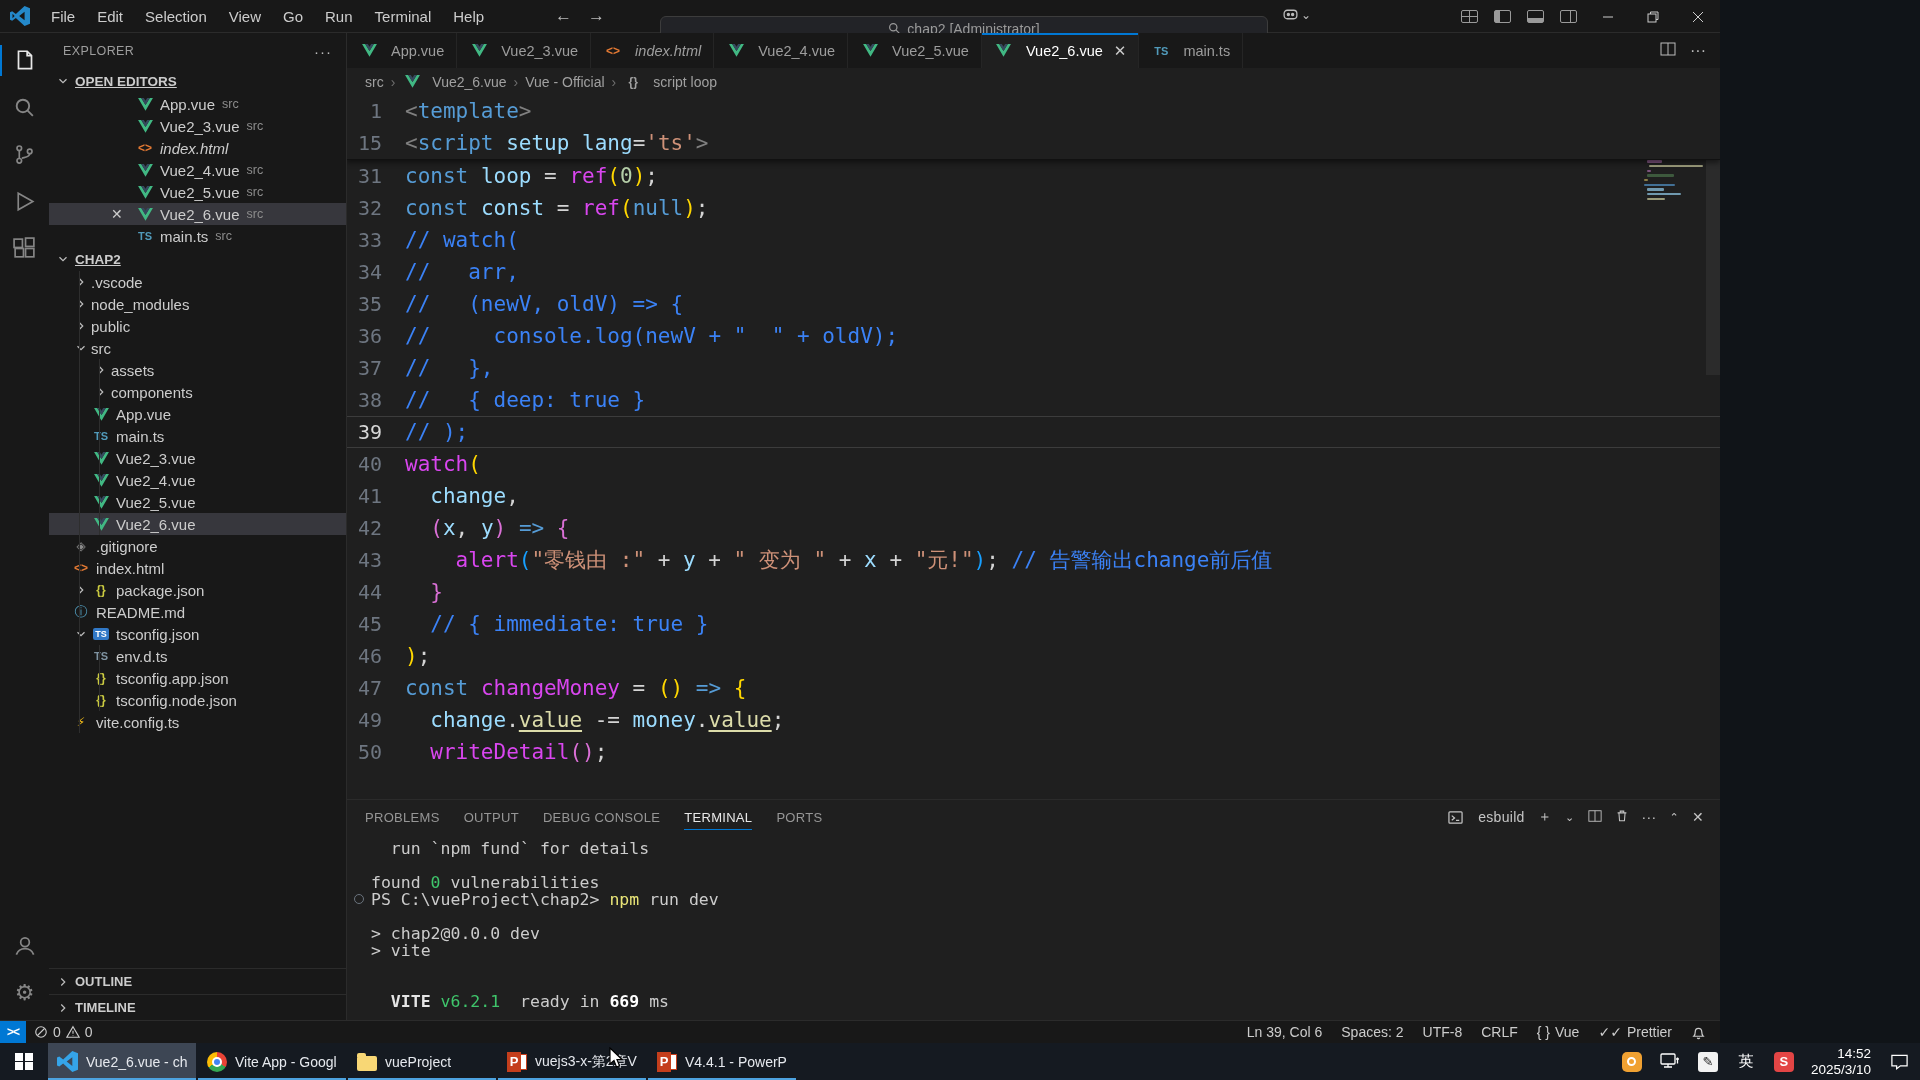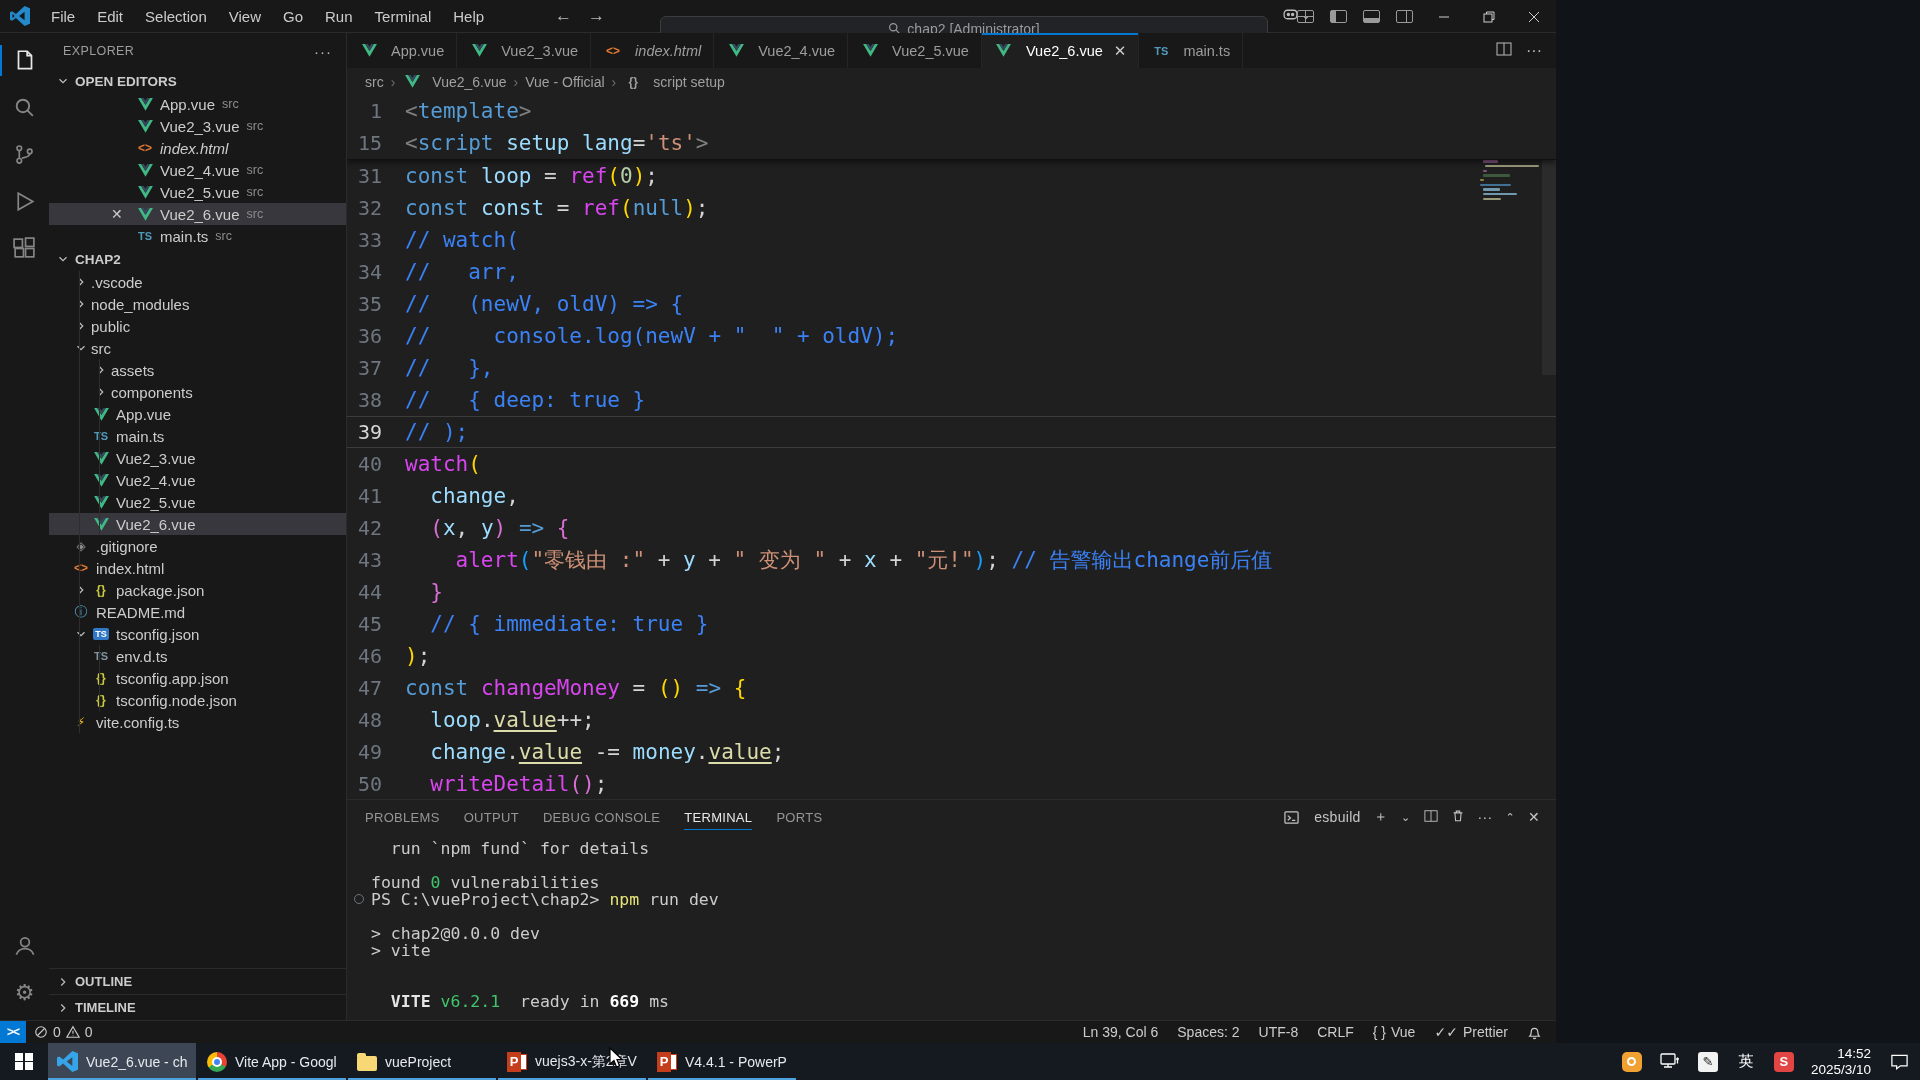--- a/index.html
+++ b/index.html
@@ -1,20 +1,20 @@
 <!DOCTYPE html>
 <html><head>
 <meta charset="utf-8">
 <style>
   * { margin:0; padding:0; box-sizing:border-box; }
   html,body { width:1920px; height:1080px; overflow:hidden; background:#101418;
     font-family:"Liberation Sans","DejaVu Sans",sans-serif; }
   .mono { font-family:"DejaVu Sans Mono","Liberation Mono",monospace; }
 
-  .vscode { width:1556px; height:1043px; display:flex; flex-direction:column; background:#1f1f1f; }
+  .vscode { width:1720px; height:1043px; display:flex; flex-direction:column; background:#1f1f1f; }
 
   
   .titlebar { height:33px; background:#181818; display:flex; align-items:center; color:#cccccc; font-size:15px; border-bottom:1px solid #2b2b2b; position:relative; }
   .vsc-logo { width:20px; height:20px; margin:0 10px 0 10px; }
   .menubar { display:flex; }
   .menubar span { padding:0 11px; line-height:33px; cursor:default; }
   .nav-arrows { display:flex; gap:16px; margin-left:60px; color:#bbb; font-size:17px; }
   .searchbox { position:absolute; left:660px; top:16px; width:608px; height:25px; background:#222327; border:1px solid #3c3c3c; border-radius:6px; display:flex; align-items:center; justify-content:center; color:#9a9a9a; font-size:14px; gap:6px; }
   .copilot { position:absolute; left:1282px; top:6px; color:#bbb; display:flex; align-items:center; gap:2px; font-size:12px;}
   .win-icons { position:absolute; right:0; top:0; height:33px; display:flex; align-items:center; }
@@ -33,21 +33,21 @@
   .act { width:49px; height:47px; display:flex; align-items:center; justify-content:center; color:#868686; position:relative; }
   .act.active { color:#e7e7e7; }
   .act.active:before { content:""; position:absolute; left:0; top:8px; bottom:8px; width:2px; background:#0078d4; }
   .act-bottom { margin-top:auto; margin-bottom:4px; display:flex; flex-direction:column; }
   .gear-g { font-size:22px; }
 
   
   .sidebar { width:298px; background:#181818; border-right:1px solid #2b2b2b; display:flex; flex-direction:column; color:#cccccc; font-size:15px; }
   .sb-title { height:36px; display:flex; align-items:center; padding:0 14px; color:#9d9d9d; font-size:12.5px; letter-spacing:.4px; }
   .sb-title .dots { margin-left:auto; color:#bbb; font-size:15px; letter-spacing:1px;}
-  .sec-head { height:24px; display:flex; align-items:center; font-weight:bold; font-size:13.5px; color:#cccccc; padding-left:4px; gap:2px;}
+  .sec-head { height:24px; display:flex; align-items:center; font-weight:bold; font-size:13.5px; color:#cccccc; padding-left:4px; gap:2px;text-decoration:underline;}
   .sec-head .chev svg, .row .chev svg { display:block; }
   .oe-row, .tree-row { height:22px; display:flex; align-items:center; position:relative; cursor:default; white-space:nowrap;}
   .oe-row { padding-left:86px; }
   .oe-row .close-x { position:absolute; left:62px; width:16px; color:#ccc; font-size:14px; }
   .oe-row.selected { background:#37373d; }
   .tree-row.selected { background:#37373d; }
   .label-suffix { color:#8c8c8c; font-size:12.5px; margin-left:7px; }
   .fi { width:20px; display:inline-flex; justify-content:center; align-items:center; margin-right:5px; flex:none; }
   .fi svg { display:block; }
   .fi.txt { font-size:11px; font-weight:bold; }
@@ -593,21 +593,21 @@
             </span>
             <span>Vue2_6.vue</span>
           </span>
           <span class="sep">›</span>
           <span class="bc-item">
             <span>Vue - Official</span>
           </span>
           <span class="sep">›</span>
           <span class="bc-item">
             <span class="fi txt" style="color: rgb(160, 160, 160); font-size: 12px;">{}</span>
-            <span>script setup</span>
+            <span>script loop</span>
           </span>
         </div>
 
       <div class="editor-wrap mono">
         <div id="codelines">
             <div class="sticky-block">
               <div class="code-line">
                 <span class="ln">1</span>
                 <span class="lc"><span class="tk-ang">&lt;</span><span class="tk-tag">template</span><span class="tk-ang">&gt;</span></span>
               </div>
@@ -676,24 +676,20 @@
               <span class="ln">45</span>
               <span class="lc"><span class="tk-pl">  </span><span class="tk-cm">// { immediate: true }</span></span>
             </div>
             <div class="code-line">
               <span class="ln">46</span>
               <span class="lc"><span class="tk-b1">)</span><span class="tk-pl">;</span></span>
             </div>
             <div class="code-line">
               <span class="ln">47</span>
               <span class="lc"><span class="tk-kw">const</span><span class="tk-pl"> </span><span class="tk-fn">changeMoney</span><span class="tk-pl"> = </span><span class="tk-b1">()</span><span class="tk-pl"> </span><span class="tk-kw">=&gt;</span><span class="tk-pl"> </span><span class="tk-b1">{</span></span>
-            </div>
-            <div class="code-line">
-              <span class="ln">48</span>
-              <span class="lc"><span class="tk-pl">  </span><span class="tk-var">loop</span><span class="tk-pl">.</span><span class="tk-und">value</span><span class="tk-pl">++;</span></span>
             </div>
             <div class="code-line">
               <span class="ln">49</span>
               <span class="lc"><span class="tk-pl">  </span><span class="tk-var">change</span><span class="tk-pl">.</span><span class="tk-und">value</span><span class="tk-pl"> -= </span><span class="tk-var">money</span><span class="tk-pl">.</span><span class="tk-und">value</span><span class="tk-pl">;</span></span>
             </div>
             <div class="code-line">
               <span class="ln">50</span>
               <span class="lc"><span class="tk-pl">  </span><span class="tk-fn">writeDetail</span><span class="tk-b2">()</span><span class="tk-pl">;</span></span>
             </div>
           </div>

